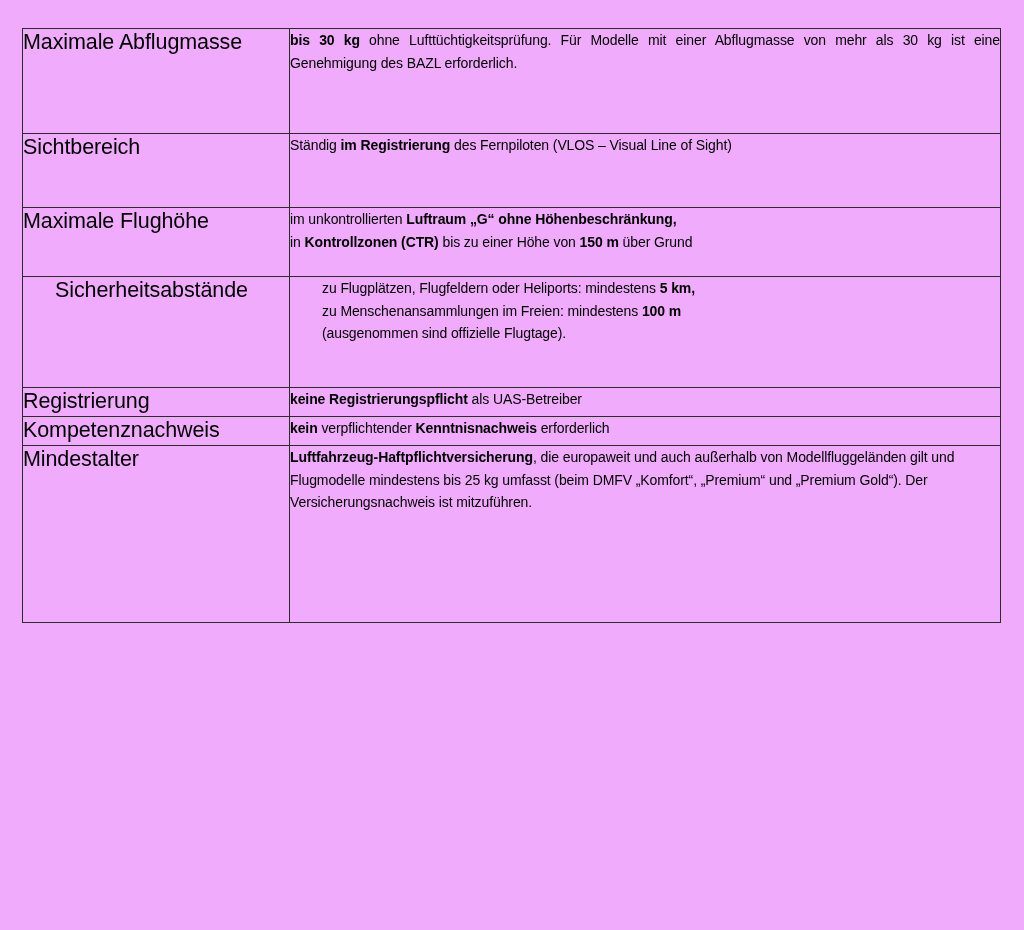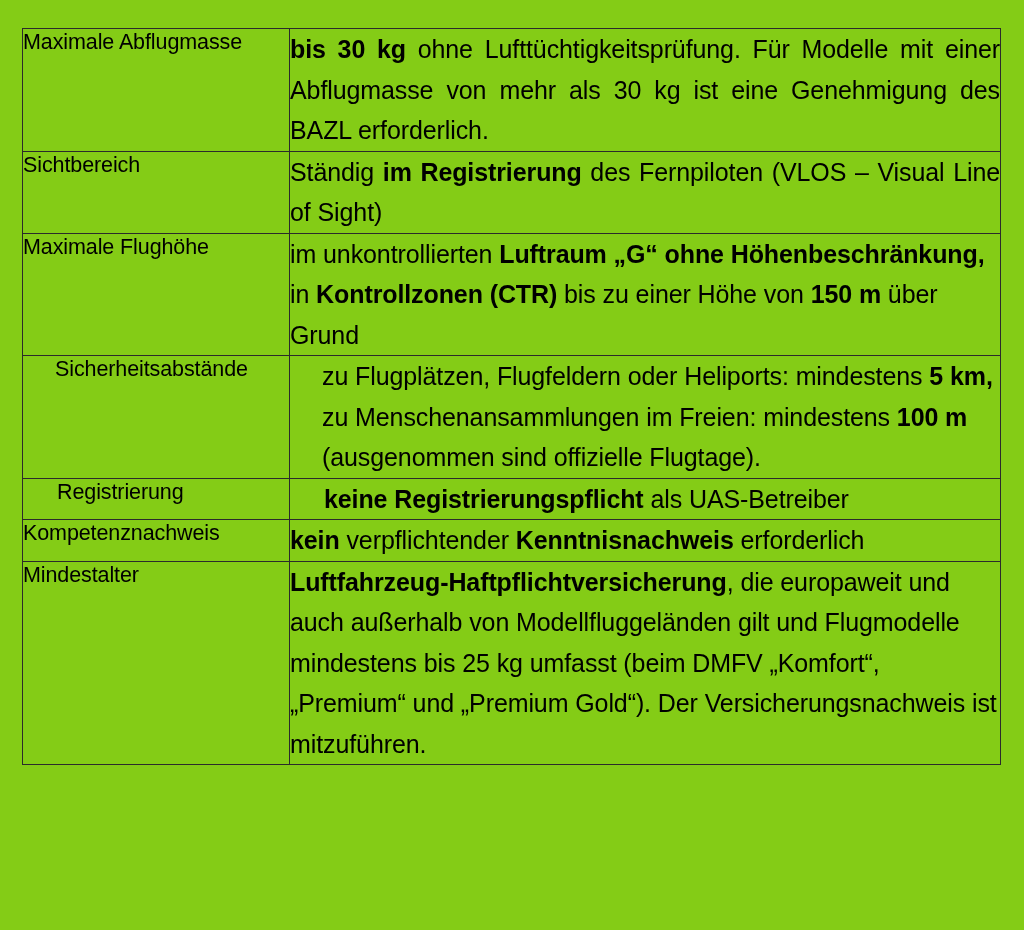--- a/index.html
+++ b/index.html
@@ -11,21 +11,21 @@
     width: 1024px;
     height: 930px;
     font-family: "Liberation Sans", sans-serif;
     color: #000000;
     overflow: hidden;
   }
   .page {
     position: relative;
     width: 1024px;
     height: 930px;
-    background: #84cc16;
+    background: #f0abfc;
   }
   table.rules-table {
     position: absolute;
     left: 22px;
     top: 28px;
     width: 978px;
     border-collapse: collapse;
     table-layout: fixed;
   }
   table.rules-table td {
@@ -38,41 +38,41 @@
     padding: 12px 10px 14px 10px;
     font-size: 21.5px;
     line-height: 1.30;
     font-weight: normal;
     letter-spacing: -0.1px;
     white-space: nowrap;
   }
   td.value-cell {
     width: 710px;
     padding: 12px 14px 14px 14px;
-    font-size: 25px;
+    font-size: 14px;
     line-height: 1.62;
     letter-spacing: -0.1px;
   }
   td.value-cell.justify {
     text-align: justify;
     text-align-last: left;
   }
   td.value-cell.left {
     text-align: left;
   }
   .value-cell b {
     font-weight: bold;
   }
   
   tr.r1 td { height: 104px; }
   tr.r2 td { height: 73px; }
   tr.r3 td { height: 68px; }
   tr.r4 td { height: 110px; padding-left: 32px; }
   tr.r5 td { height: 62px; }
-  tr.r6 td { height: 28px; padding-left: 34px; }
+  tr.r6 td { height: 28px; }
   tr.r7 td { height: 28px; }
   tr.r8 td { height: 176px; }
 </style>
 </head>
 <body>
 
 <div class="page">
   <table class="rules-table">
     <tbody>
 

